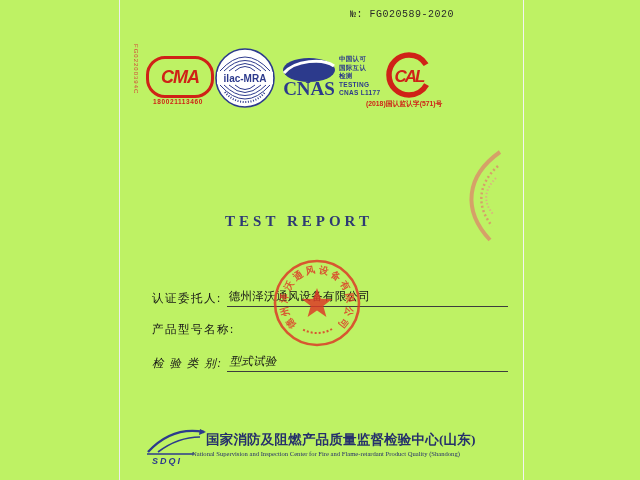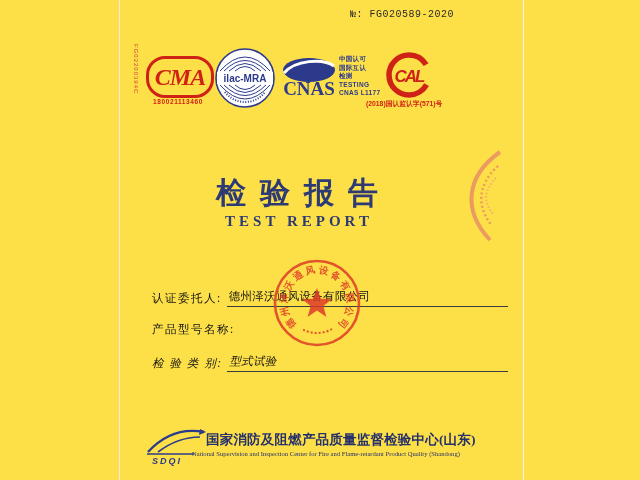--- a/index.html
+++ b/index.html
@@ -1,31 +1,31 @@
 <!DOCTYPE html>
 <html><head>
 <meta charset="utf-8">
 <style>
   html,body{margin:0;padding:0;background:#fff;}
-  .page{position:relative;width:640px;height:480px;background:#fde047;overflow:hidden;
+  .page{position:relative;width:640px;height:480px;background:#bef264;overflow:hidden;
         font-family:"Liberation Serif","DejaVu Serif",serif;color:#111;}
   .abs{position:absolute;}
   .edge{position:absolute;top:0;bottom:0;width:1px;}
   .edge.l{left:119px;background:#ededed;}
   .edge.r{left:523px;background:#f3f3f3;}
 
   .report-no{left:350px;top:9px;font-family:"Liberation Mono","DejaVu Sans Mono",monospace;
              font-size:10px;color:#2a2a2a;letter-spacing:.5px;}
   .vcode{left:133px;top:44px;color:#d3483a;font-size:6px;line-height:6px;
          writing-mode:vertical-rl;letter-spacing:1px;font-family:"Liberation Sans",sans-serif;}
 
   .cma{left:146px;top:56px;width:62px;height:36px;border:3.5px solid #cf2217;border-radius:19px;
        display:flex;align-items:center;justify-content:center;}
-  .cma span{font-family:Liberation Serif, serif;font-style:italic;
-            font-weight:bold;font-size:24px;color:#cf2217;letter-spacing:-1px;}
+  .cma span{font-family:Liberation Sans, sans-serif;font-style:italic;
+            font-weight:bold;font-size:18px;color:#cf2217;letter-spacing:-1px;}
   .cma-num{left:141px;top:98px;width:74px;text-align:center;font-size:6.5px;color:#cf2217;
            font-family:"Liberation Sans",sans-serif;font-weight:bold;letter-spacing:.6px;}
 
   .cnas-text{left:339px;top:55px;font-size:6.5px;line-height:8.6px;color:#2c3a8c;
              font-weight:bold;font-family:"Liberation Sans",sans-serif;letter-spacing:.3px;}
   .cal-caption{left:366px;top:99px;font-size:6.8px;color:#cf2217;font-weight:bold;
                font-family:"Liberation Sans",sans-serif;}
 
   .title-zh{left:140px;top:173px;width:314px;text-align:center;font-size:30px;font-weight:bold;
             color:#2e3a74;letter-spacing:14px;text-indent:14px;}
@@ -97,21 +97,20 @@
     <text x="25" y="31" text-anchor="middle" font-family="Liberation Sans, sans-serif" font-size="17" font-weight="bold" font-style="italic" fill="#cf2217" letter-spacing="-2">CAL</text>
   </svg>
   <div class="abs cal-caption">(2018)国认监认字(571)号</div>
 
   <svg class="abs edge-stamp" width="70" height="95" viewBox="0 0 70 95">
     <path d="M54,4 C20,28 16,62 44,92" fill="none" stroke="#e2776b" stroke-width="4"></path>
     <path d="M52,18 C32,36 30,58 46,78" fill="none" stroke="#e2776b" stroke-width="2.5" stroke-dasharray="2,2.5"></path>
     <path d="M50,30 C38,42 37,54 47,66" fill="none" stroke="#e8968d" stroke-width="2" stroke-dasharray="1.5,2"></path>
   </svg>
 
-  <div class="abs title-zh">检验报告</div>
   <div class="abs frow r1">
     <span class="flabel">认证委托人:</span>
     <span class="fval">德州泽沃通风设备有限公司</span>
   </div>
 
   <div class="abs title-en">TEST REPORT</div>
   <div class="abs frow r2">
     <span class="flabel">产品型号名称:</span>
   </div>
   <div class="abs frow r3">

